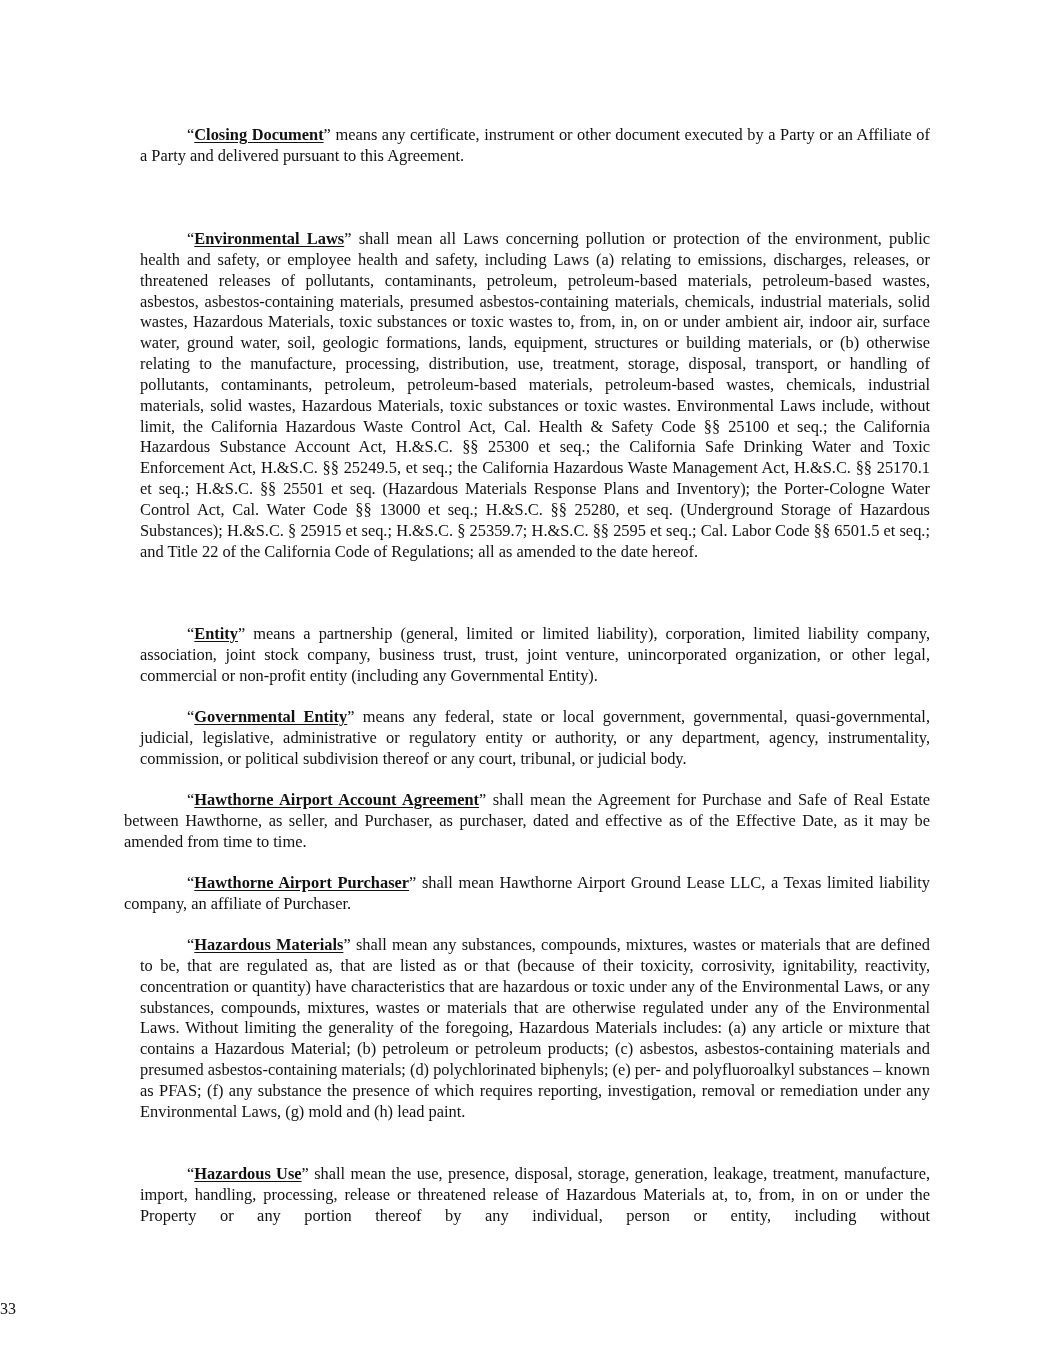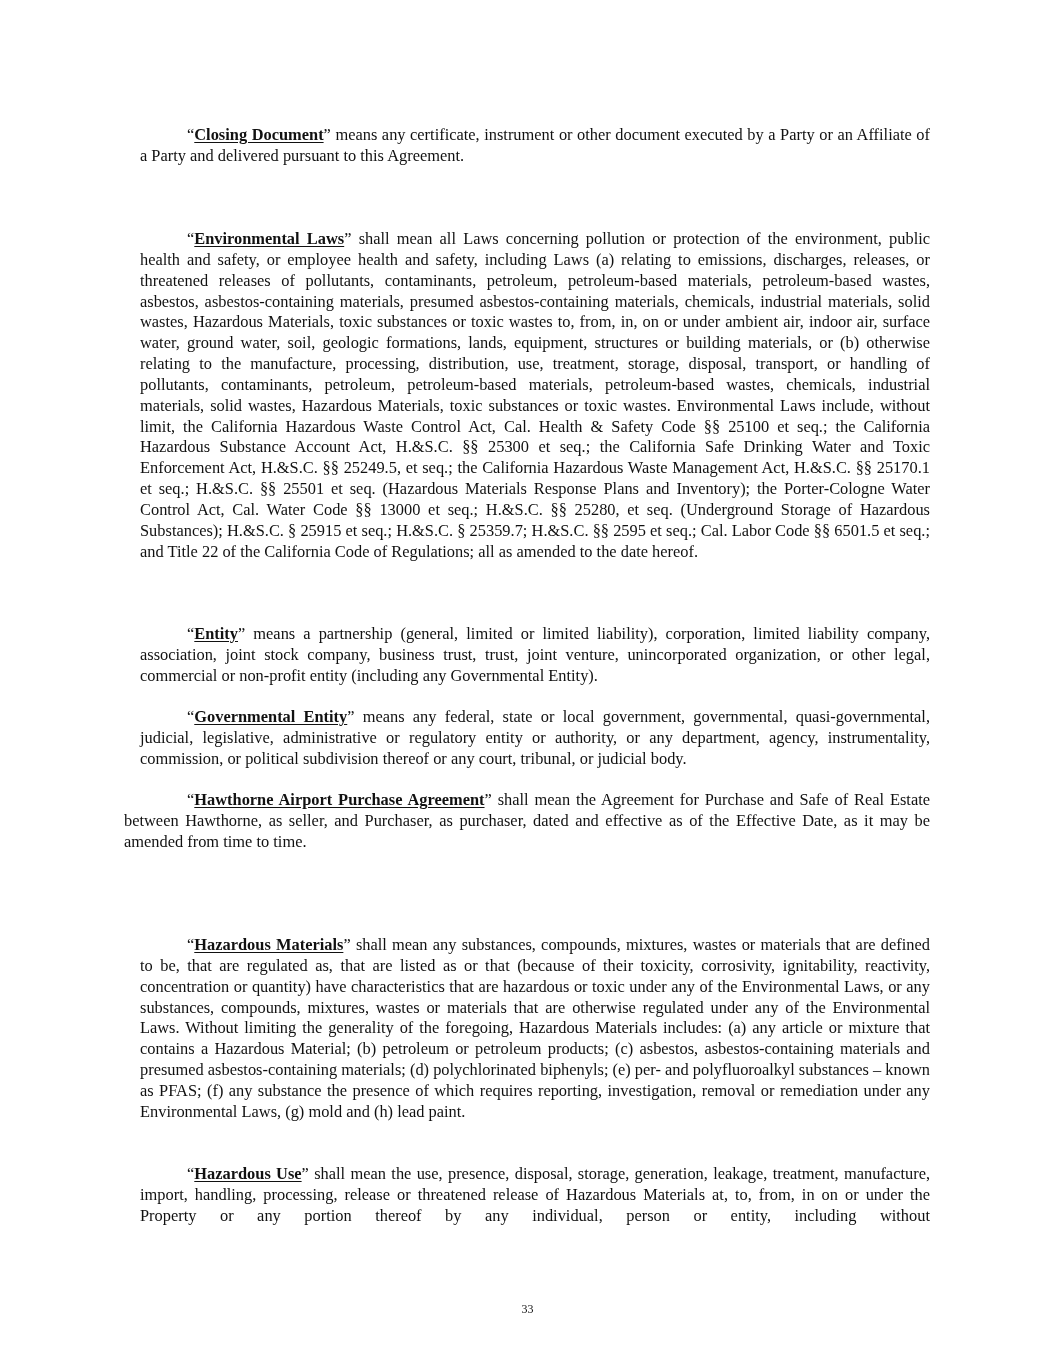--- a/index.html
+++ b/index.html
@@ -12,38 +12,39 @@
   }
   .para {
     position: absolute; text-align: justify; margin: 0;
     text-indent: 47px;
   }
   .para.std { left: 140px; width: 790px; }
   .para.wide { left: 124px; width: 806px; text-indent: 63px; }
   .term { font-weight: bold; text-decoration: underline; text-underline-offset: 2px; }
   .page-num {
     position: absolute; left: 0; width: 1055px; top: 1299px;
-    text-align: center; font-size: 12px;
+    font-size: 16px;
   }
 </style>
 </head>
 <body>
 
 <div class="page">
 
   <p class="para std" style="top:125px;"><span>“</span><span class="term">Closing Document</span><span>”</span><span> means any certificate, instrument or other document executed by a Party or an Affiliate of a Party and delivered pursuant to this Agreement.</span></p>
 
 
   <p class="para std" style="top:229px;"><span>“</span><span class="term">Environmental Laws</span><span>”</span><span> shall mean all Laws concerning pollution or protection of the environment, public health and safety, or employee health and safety, including Laws (a) relating to emissions, discharges, releases, or threatened releases of pollutants, contaminants, petroleum, petroleum-based materials, petroleum-based wastes, asbestos, asbestos-containing materials, presumed asbestos-containing materials, chemicals, industrial materials, solid wastes, Hazardous Materials, toxic substances or toxic wastes to, from, in, on or under ambient air, indoor air, surface water, ground water, soil, geologic formations, lands, equipment, structures or building materials, or (b) otherwise relating to the manufacture, processing, distribution, use, treatment, storage, disposal, transport, or handling of pollutants, contaminants, petroleum, petroleum-based materials, petroleum-based wastes, chemicals, industrial materials, solid wastes, Hazardous Materials, toxic substances or toxic wastes.  Environmental Laws include, without limit, the California Hazardous Waste Control Act, Cal. Health &amp; Safety Code §§ 25100 et seq.; the California Hazardous Substance Account Act, H.&amp;S.C. §§ 25300 et seq.; the California Safe Drinking Water and Toxic Enforcement Act, H.&amp;S.C. §§ 25249.5, et seq.; the California Hazardous Waste Management Act, H.&amp;S.C. §§ 25170.1 et seq.; H.&amp;S.C. §§ 25501 et seq. (Hazardous Materials Response Plans and Inventory); the Porter-Cologne Water Control Act, Cal. Water Code §§ 13000 et seq.; H.&amp;S.C. §§ 25280, et seq. (Underground Storage of Hazardous Substances); H.&amp;S.C. § 25915 et seq.; H.&amp;S.C. § 25359.7; H.&amp;S.C. §§ 2595 et seq.; Cal. Labor Code §§ 6501.5 et seq.; and Title 22 of the California Code of Regulations; all as amended to the date hereof.</span></p>
 
   <p class="para std" style="top:624px;"><span>“</span><span class="term">Entity</span><span>”</span><span> means a partnership (general, limited or limited liability), corporation, limited liability company, association, joint stock company, business trust, trust, joint venture, unincorporated organization, or other legal, commercial or non-profit entity (including any Governmental Entity).</span></p>
 
   <p class="para std" style="top:707px;"><span>“</span><span class="term">Governmental Entity</span><span>”</span><span> means any federal, state or local government, governmental, quasi-governmental, judicial, legislative, administrative or regulatory entity or authority, or any department, agency, instrumentality, commission, or political subdivision thereof or any court, tribunal, or judicial body.</span></p>
 
-  <p class="para wide" style="top:790px;"><span>“</span><span class="term">Hawthorne Airport Purchase Agreement</span><span>”</span><span> shall mean the Agreement for Purchase and Safe of Real Estate between Hawthorne, as seller, and Purchaser, as purchaser, dated and effective as of the Effective Date, as it may be amended from time to time.</span></p>
+  <p class="para wide" style="top:790px;"><span>“</span><span class="term">Hawthorne Airport Account Agreement</span><span>”</span><span> shall mean the Agreement for Purchase and Safe of Real Estate between Hawthorne, as seller, and Purchaser, as purchaser, dated and effective as of the Effective Date, as it may be amended from time to time.</span></p>
 
+  <p class="para wide" style="top:873px;"><span>“</span><span class="term">Hawthorne Airport Purchaser</span><span>”</span><span> shall mean Hawthorne Airport Ground Lease LLC, a Texas limited liability company, an affiliate of Purchaser.</span></p>
 
   <p class="para std" style="top:935px;"><span>“</span><span class="term">Hazardous Materials</span><span>”</span><span> shall mean any substances, compounds, mixtures, wastes or materials that are defined to be, that are regulated as, that are listed as or that (because of their toxicity, corrosivity, ignitability, reactivity, concentration or quantity) have characteristics that are hazardous or toxic under any of the Environmental Laws, or any substances, compounds, mixtures, wastes or materials that are otherwise regulated under any of the Environmental Laws.  Without limiting the generality of the foregoing, Hazardous Materials includes: (a) any article or mixture that contains a Hazardous Material; (b) petroleum or petroleum products; (c) asbestos, asbestos-containing materials and presumed asbestos-containing materials; (d) polychlorinated biphenyls; (e) per- and polyfluoroalkyl substances – known as PFAS; (f) any substance the presence of which requires reporting, investigation, removal or remediation under any Environmental Laws, (g) mold and (h) lead paint.</span></p>
 
   <p class="para std" style="top:1164px; text-align-last: justify;"><span>“</span><span class="term">Hazardous Use</span><span>”</span><span> shall mean the use, presence, disposal, storage, generation, leakage, treatment, manufacture, import, handling, processing, release or threatened release of Hazardous Materials at, to, from, in on or under the Property or any portion thereof by any individual, person or entity, including without</span></p>
 
   <div class="page-num">33</div>
 </div>
 
 </body></html>

